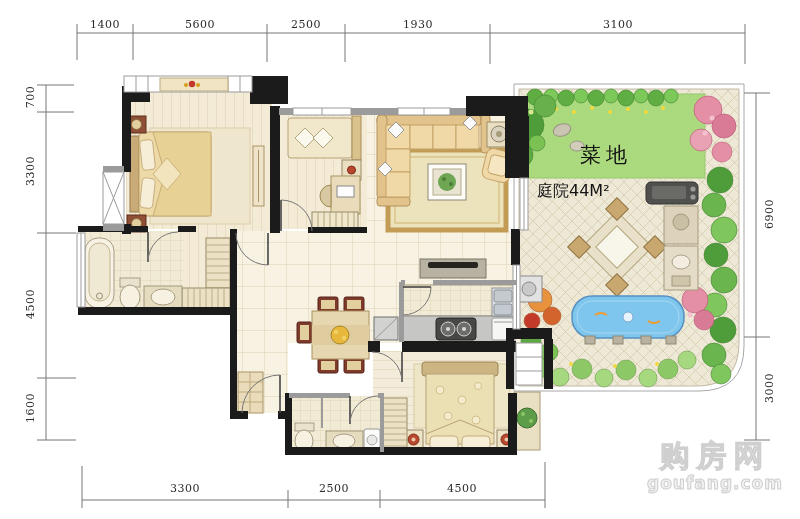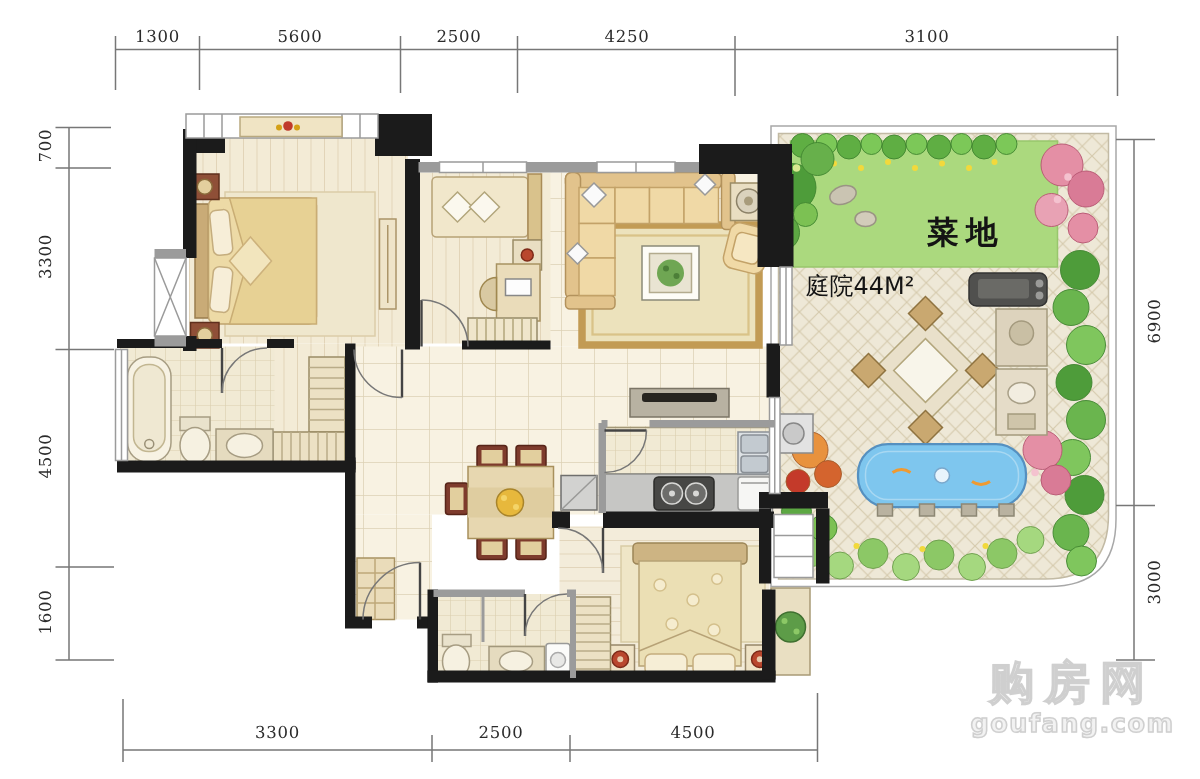--- a/index.html
+++ b/index.html
@@ -2,22 +2,22 @@
 <html><head>
 <meta charset="utf-8">
 <style>
   html,body{margin:0;padding:0;background:#fff;}
   .stage{position:relative;width:800px;height:519px;background:#ffffff;overflow:hidden;
          font-family:"Liberation Sans",sans-serif;}
   svg{position:absolute;left:0;top:0;}
   .dim{position:absolute;width:70px;font:11px/14px "DejaVu Serif",serif;color:#2b2b2b;
        text-align:center;letter-spacing:.5px;}
   .dim.vl{transform:rotate(-90deg);}
-  .lbl-caidi{position:absolute;left:580px;top:141px;width:90px;text-align:right;
-       font-size:21px;font-weight:700;letter-spacing:5px;color:#141414;
+  .lbl-caidi{position:absolute;left:580px;top:141px;width:90px;text-align:left;
+       font-size:21px;font-weight:400;letter-spacing:5px;color:#141414;
        font-family:"DejaVu Sans",sans-serif;}
   .lbl-courtyard{position:absolute;left:526px;top:181px;width:120px;
        font-size:16px;font-weight:500;color:#141414;font-family:"DejaVu Sans",sans-serif;padding-left:11px;}
   .wm{position:absolute;left:626px;top:440px;width:178px;text-align:center;
        color:#f2f2f2;-webkit-text-stroke:1px #cfcfcf;text-shadow:0 0 1px #d8d8d8;
        font-weight:700;font-family:"DejaVu Sans",sans-serif;}
   .wm-name{font-size:30px;letter-spacing:7px;line-height:32px;}
   .wm-url{font-size:17px;letter-spacing:1px;line-height:18px;margin-top:2px;}
 </style>
 </head>
@@ -471,24 +471,24 @@
 </g>
 
 <g stroke="#777" fill="none">
   <path d="M77 33H745 M77 24V60 M133 24V60 M267 24V62 M345 24V62 M490 24V64 M745 24V64"></path>
   <path d="M46 85V440 M37 85H74 M37 112H74 M37 233H76 M37 378H76 M37 440H76"></path>
   <path d="M756 93V440 M744 93H770 M744 337H770 M744 440H770"></path>
   <path d="M82 500H545 M82 466V508 M288 490V508 M380 490V508 M545 462V508"></path>
 </g>
 </svg>
 
-<span class="dim" style="left:70px;top:18px">1300</span>
+<span class="dim" style="left:70px;top:18px">1400</span>
 <span class="dim" style="left:165px;top:18px">5600</span>
 <span class="dim" style="left:271px;top:18px">2500</span>
-<span class="dim" style="left:383px;top:18px">4250</span>
+<span class="dim" style="left:383px;top:18px">1930</span>
 <span class="dim" style="left:583px;top:18px">3100</span>
 
 <span class="dim vl" style="left:-4px;top:90px">700</span>
 <span class="dim vl" style="left:-4px;top:164px">3300</span>
 <span class="dim vl" style="left:-4px;top:297px">4500</span>
 <span class="dim vl" style="left:-4px;top:401px">1600</span>
 
 <span class="dim vl" style="left:735px;top:207px">6900</span>
 <span class="dim vl" style="left:735px;top:381px">3000</span>
 

